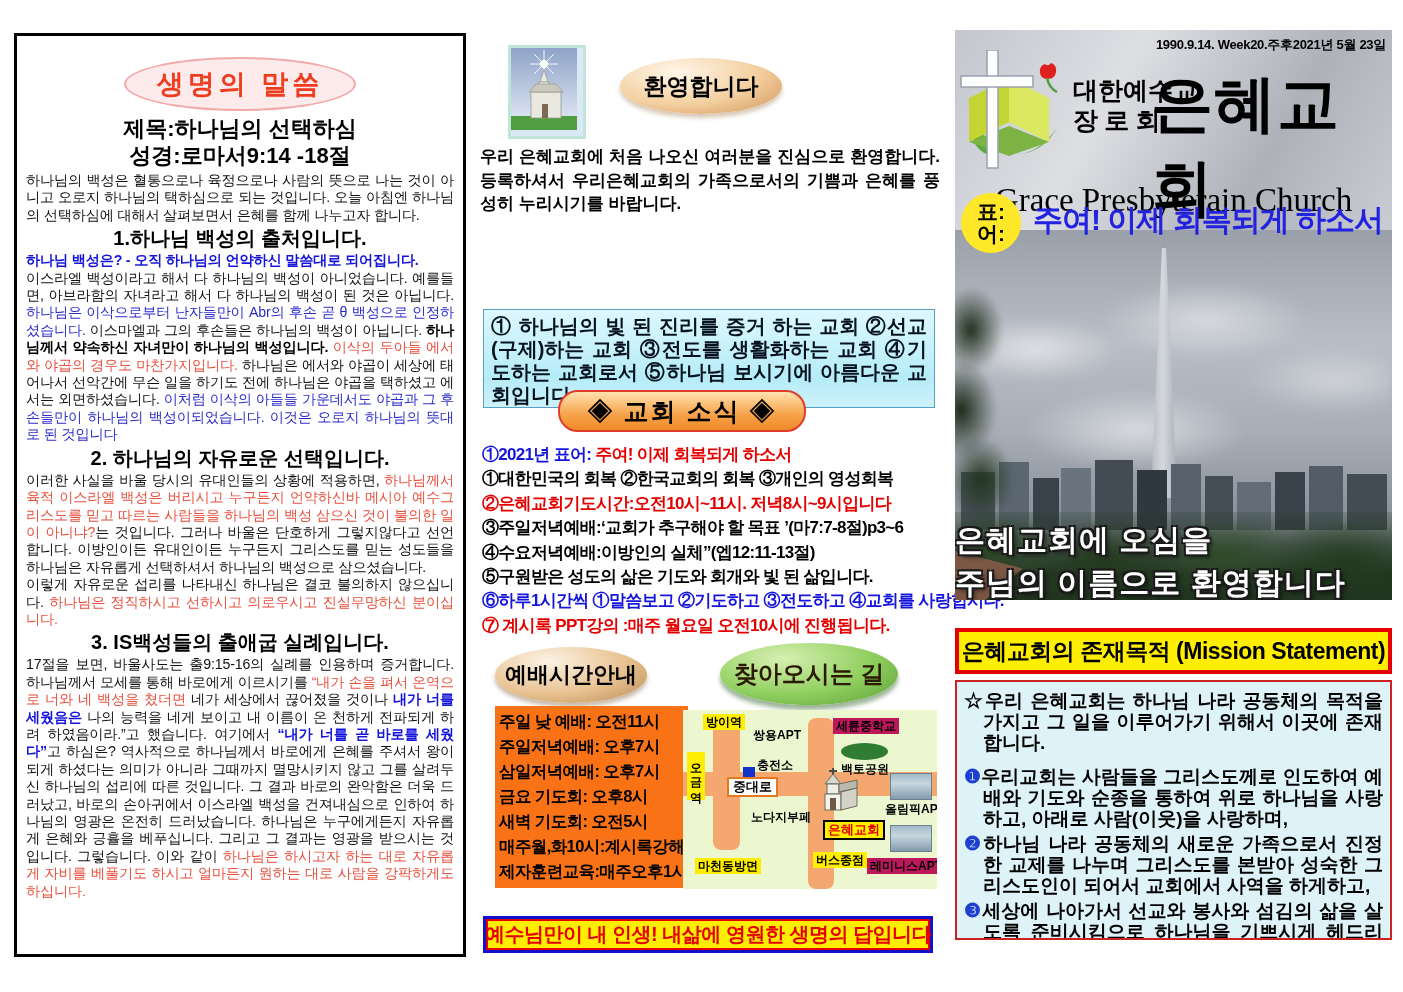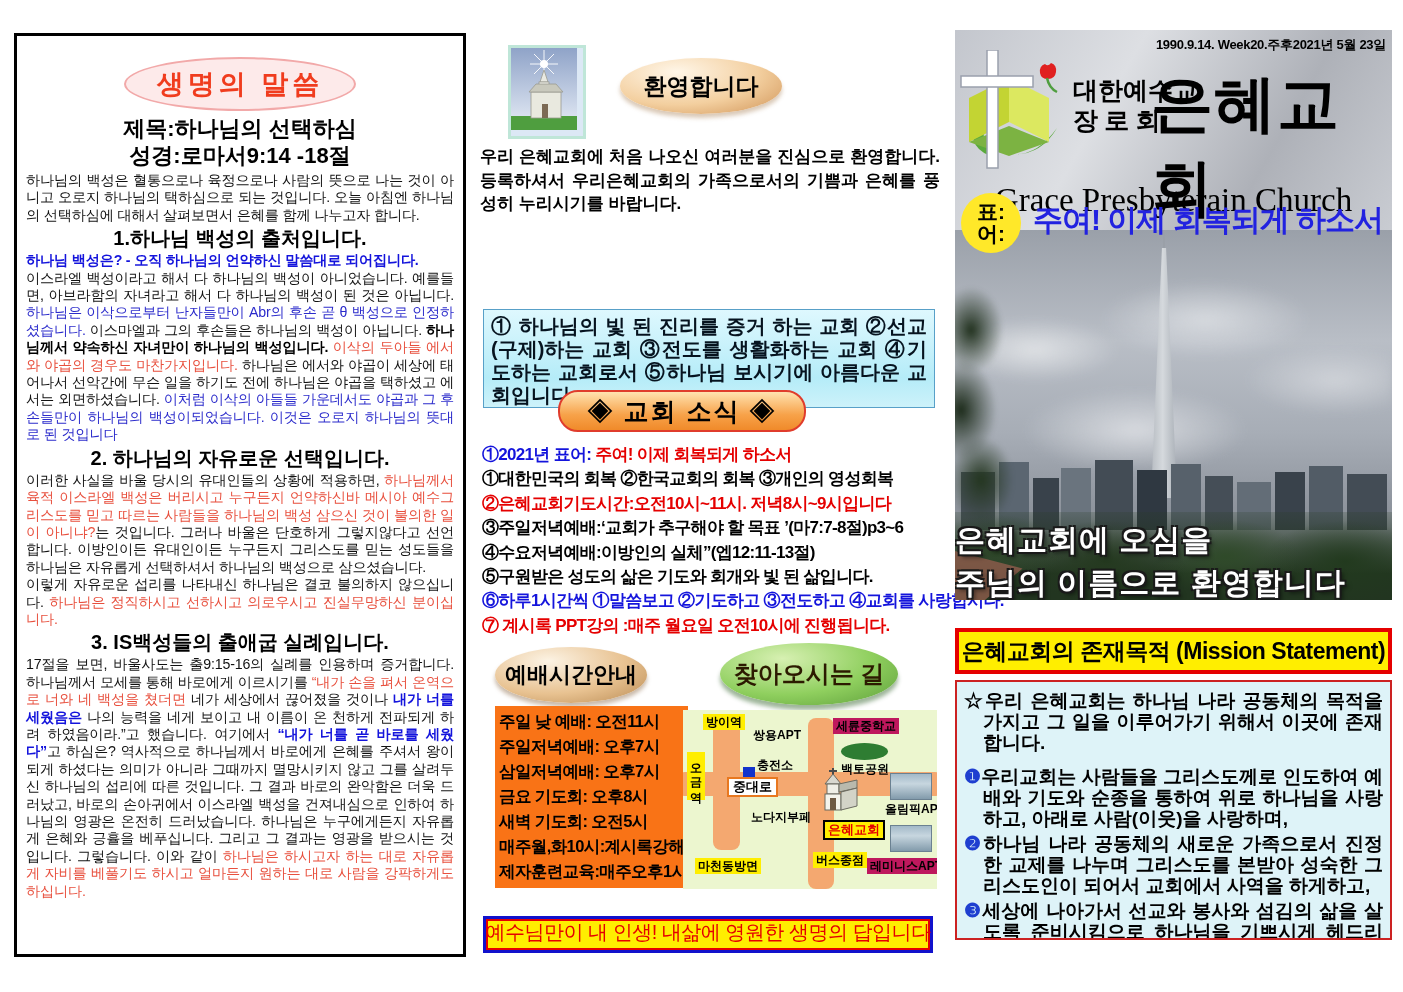--- a/index.html
+++ b/index.html
@@ -65,22 +65,22 @@
   .church-tag{background:#ffee00;border:2px solid #000;color:#e50000;font-size:13px;padding:1px 3px;}
   .park-oval{position:absolute;left:158px;top:33px;width:47px;height:17px;border-radius:50%;background:#2e7d32;}
   .charge-dot{position:absolute;left:60px;top:57px;width:12px;height:12px;background:#1133cc;}
   .apt-img{position:absolute;width:42px;height:27px;
            background:linear-gradient(180deg,#9fb6c6 0%,#c7d6df 40%,#7e97a8 100%);
            box-shadow:inset 0 0 0 1px #6b8191;}
   .map-church-icon{position:absolute;left:130px;top:56px;}
   
   .footer-banner{position:absolute;left:3px;top:883px;width:450px;height:37px;box-sizing:border-box;
                  background:#ffee00;border:3px solid #1111cc;box-shadow:inset 0 0 0 2px #e50000;
-                 display:flex;align-items:flex-start;justify-content:center;
-                 font-size:20px;font-weight:normal;color:#e50000;white-space:nowrap;letter-spacing:-0.5px;}
+                 display:flex;align-items:center;justify-content:center;
+                 font-size:20px;font-weight:bold;color:#e50000;white-space:nowrap;letter-spacing:-0.5px;}
   
   .right-panel{position:absolute;left:955px;top:30px;width:437px;}
   .rp-header{position:relative;width:437px;height:200px;
              background:linear-gradient(120deg,#c3c6cd 0%,#dddfe3 35%,#aeb1b8 70%,#c9ccd2 100%);overflow:hidden;}
   .rp-date{position:absolute;top:6px;right:6px;font-size:13px;font-weight:bold;letter-spacing:-0.3px;}
   .rp-logo{position:absolute;left:2px;top:20px;}
   .rp-denom{position:absolute;left:118px;top:46px;font-size:25px;font-weight:bold;line-height:30px;
             font-family:"Liberation Serif",serif;}
   .rp-name{position:absolute;left:196px;top:32px;font-size:62px;font-weight:bold;letter-spacing:1px;
            font-family:"Liberation Serif",serif;}

